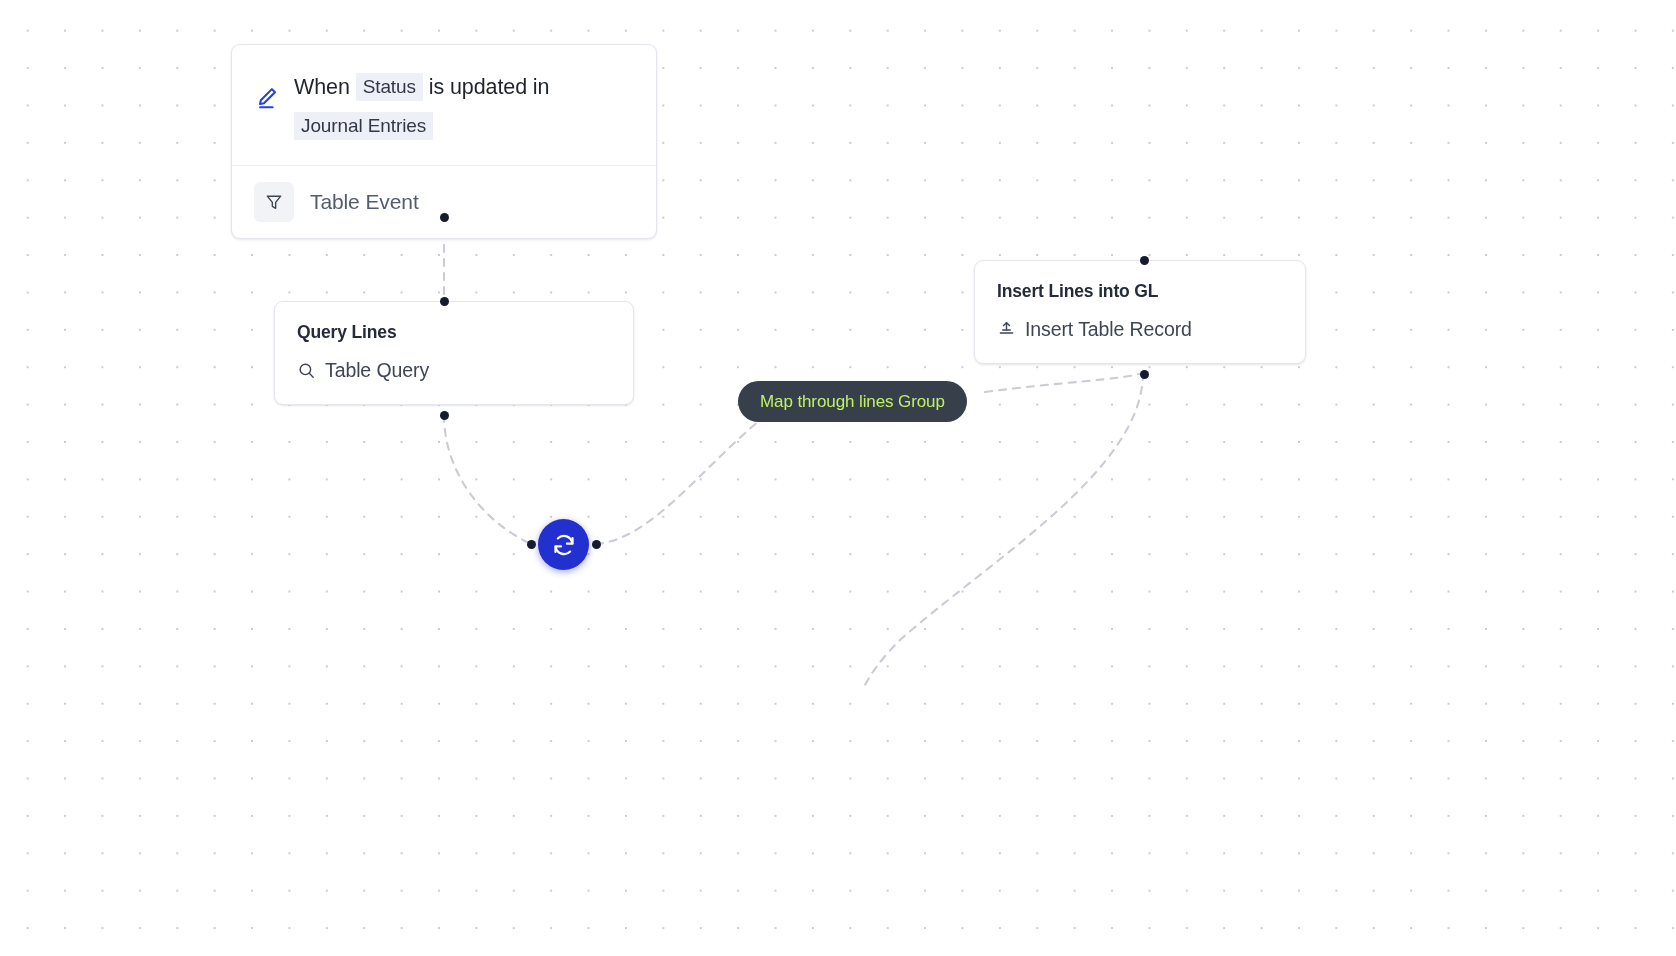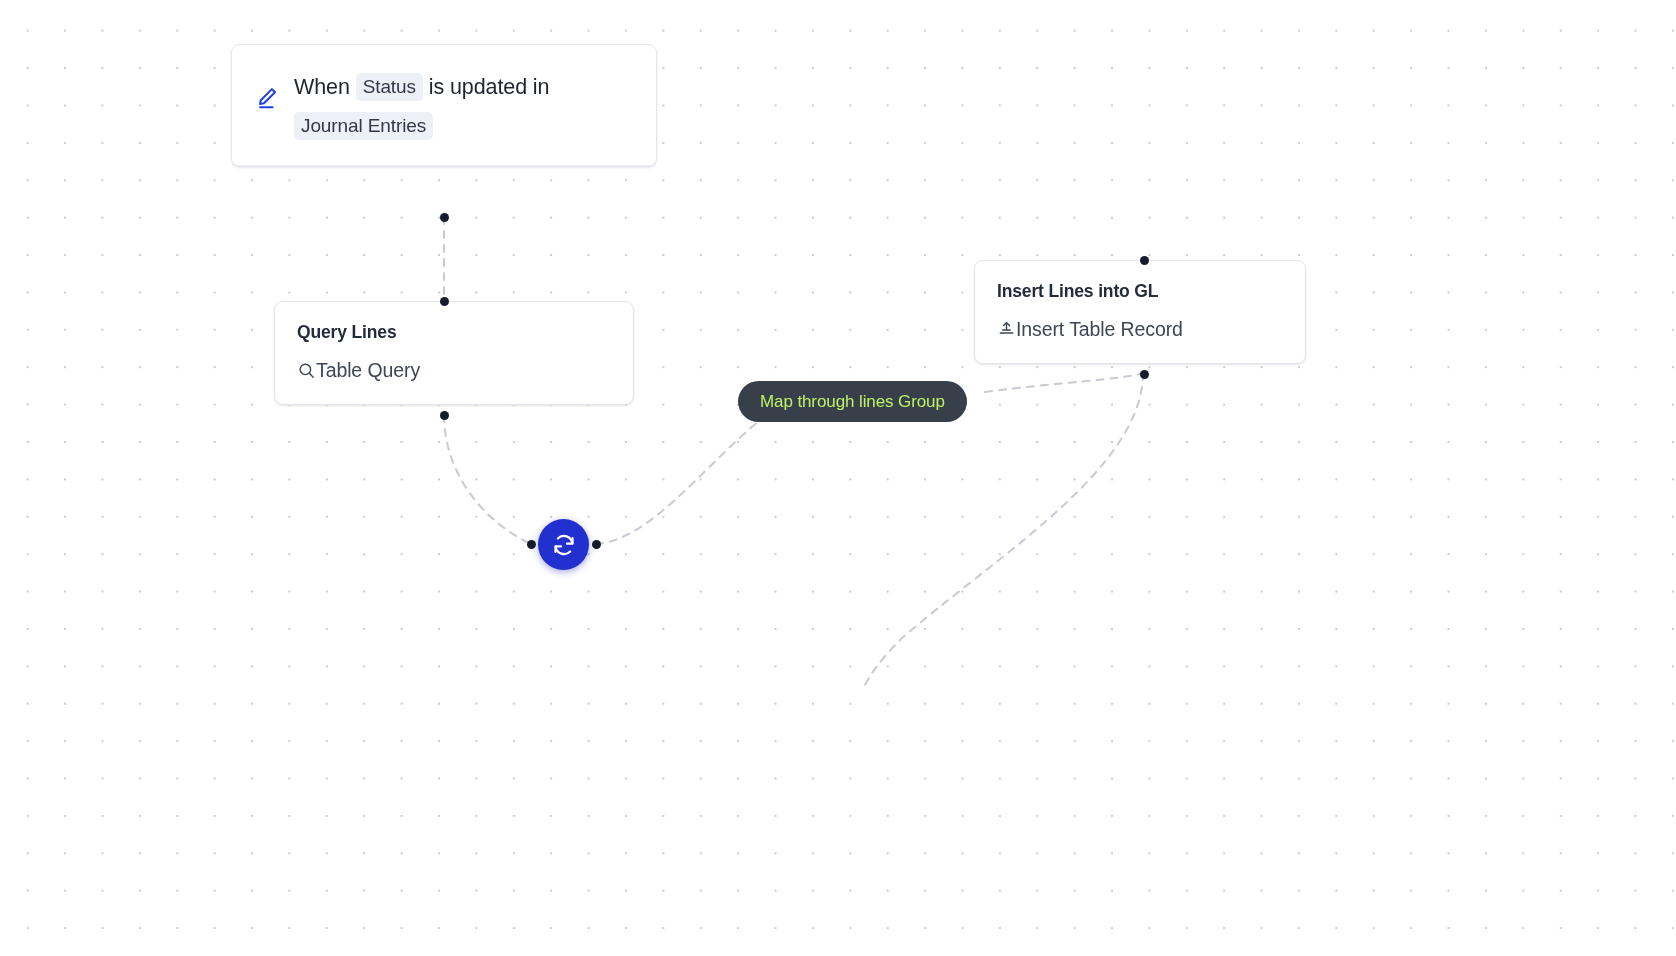--- a/index.html
+++ b/index.html
@@ -63,21 +63,21 @@
     font-size: 21.5px;
     line-height: 34px;
     color: #1f2430;
     letter-spacing: -0.1px;
     max-width: 330px;
   }
   .chip {
     display: inline-block;
     background: #eef0f8;
     color: #313847;
-    border-radius: 5px;
+    border-radius: 0;
     padding: 1px 7px;
     font-size: 19px;
     line-height: 26px;
     vertical-align: 1px;
     margin-top: 8px;
   }
   .trigger-sub {
     display: flex;
     align-items: center;
     gap: 16px;
@@ -104,20 +104,21 @@
   .action-title {
     font-size: 17.5px;
     font-weight: bold;
     color: #242b3a;
     letter-spacing: -0.15px;
     margin-bottom: 16px;
   }
   .action-row {
     display: flex;
     align-items: center;
+    gap: 9px;
   }
   .action-row .label {
     font-size: 19.5px;
     color: #3e4654;
     letter-spacing: -0.1px;
   }
   .action-icon { flex: 0 0 auto; width: 19px; height: 19px; }
 
   #query-node  { left: 274px; top: 301px; width: 360px; }
   #insert-node { left: 974px; top: 260px; width: 332px; }
@@ -190,20 +191,28 @@
         <path d="M16.5 3.8 L19.4 6.7 L9.2 16.9 L5.6 17.6 L6.3 14.0 Z"></path>
         <line x1="5.6" y1="20.6" x2="17.2" y2="20.6"></line>
       </svg>
       <div class="trigger-text">
         <span>When</span>
         <span class="chip">Status</span>
         <span>is updated in</span>
         <span class="chip">Journal Entries</span>
       </div>
     </div>
+    <div class="trigger-sub">
+      <span class="filter-chip">
+        <svg width="20" height="20" viewBox="0 0 24 24" fill="none" stroke="#3e4654" stroke-width="1.7" stroke-linecap="round" stroke-linejoin="round">
+          <path d="M4 5 H20 L14 12.4 V19.6 L10 17.2 V12.4 Z"></path>
+        </svg>
+      </span>
+      <span class="sub-label">Table Event</span>
+    </div>
     <span class="port" style="left:208px; top:168px;"></span>
   </div>
 
   <div class="node action-node" id="query-node">
     <div class="action-title">Query Lines</div>
     <div class="action-row">
       <svg class="action-icon" viewBox="0 0 24 24" fill="none" stroke="#3e4654" stroke-width="1.8" stroke-linecap="round">
         <circle cx="10.6" cy="10.6" r="6.6"></circle>
         <line x1="15.6" y1="15.6" x2="20.4" y2="20.4"></line>
       </svg>

